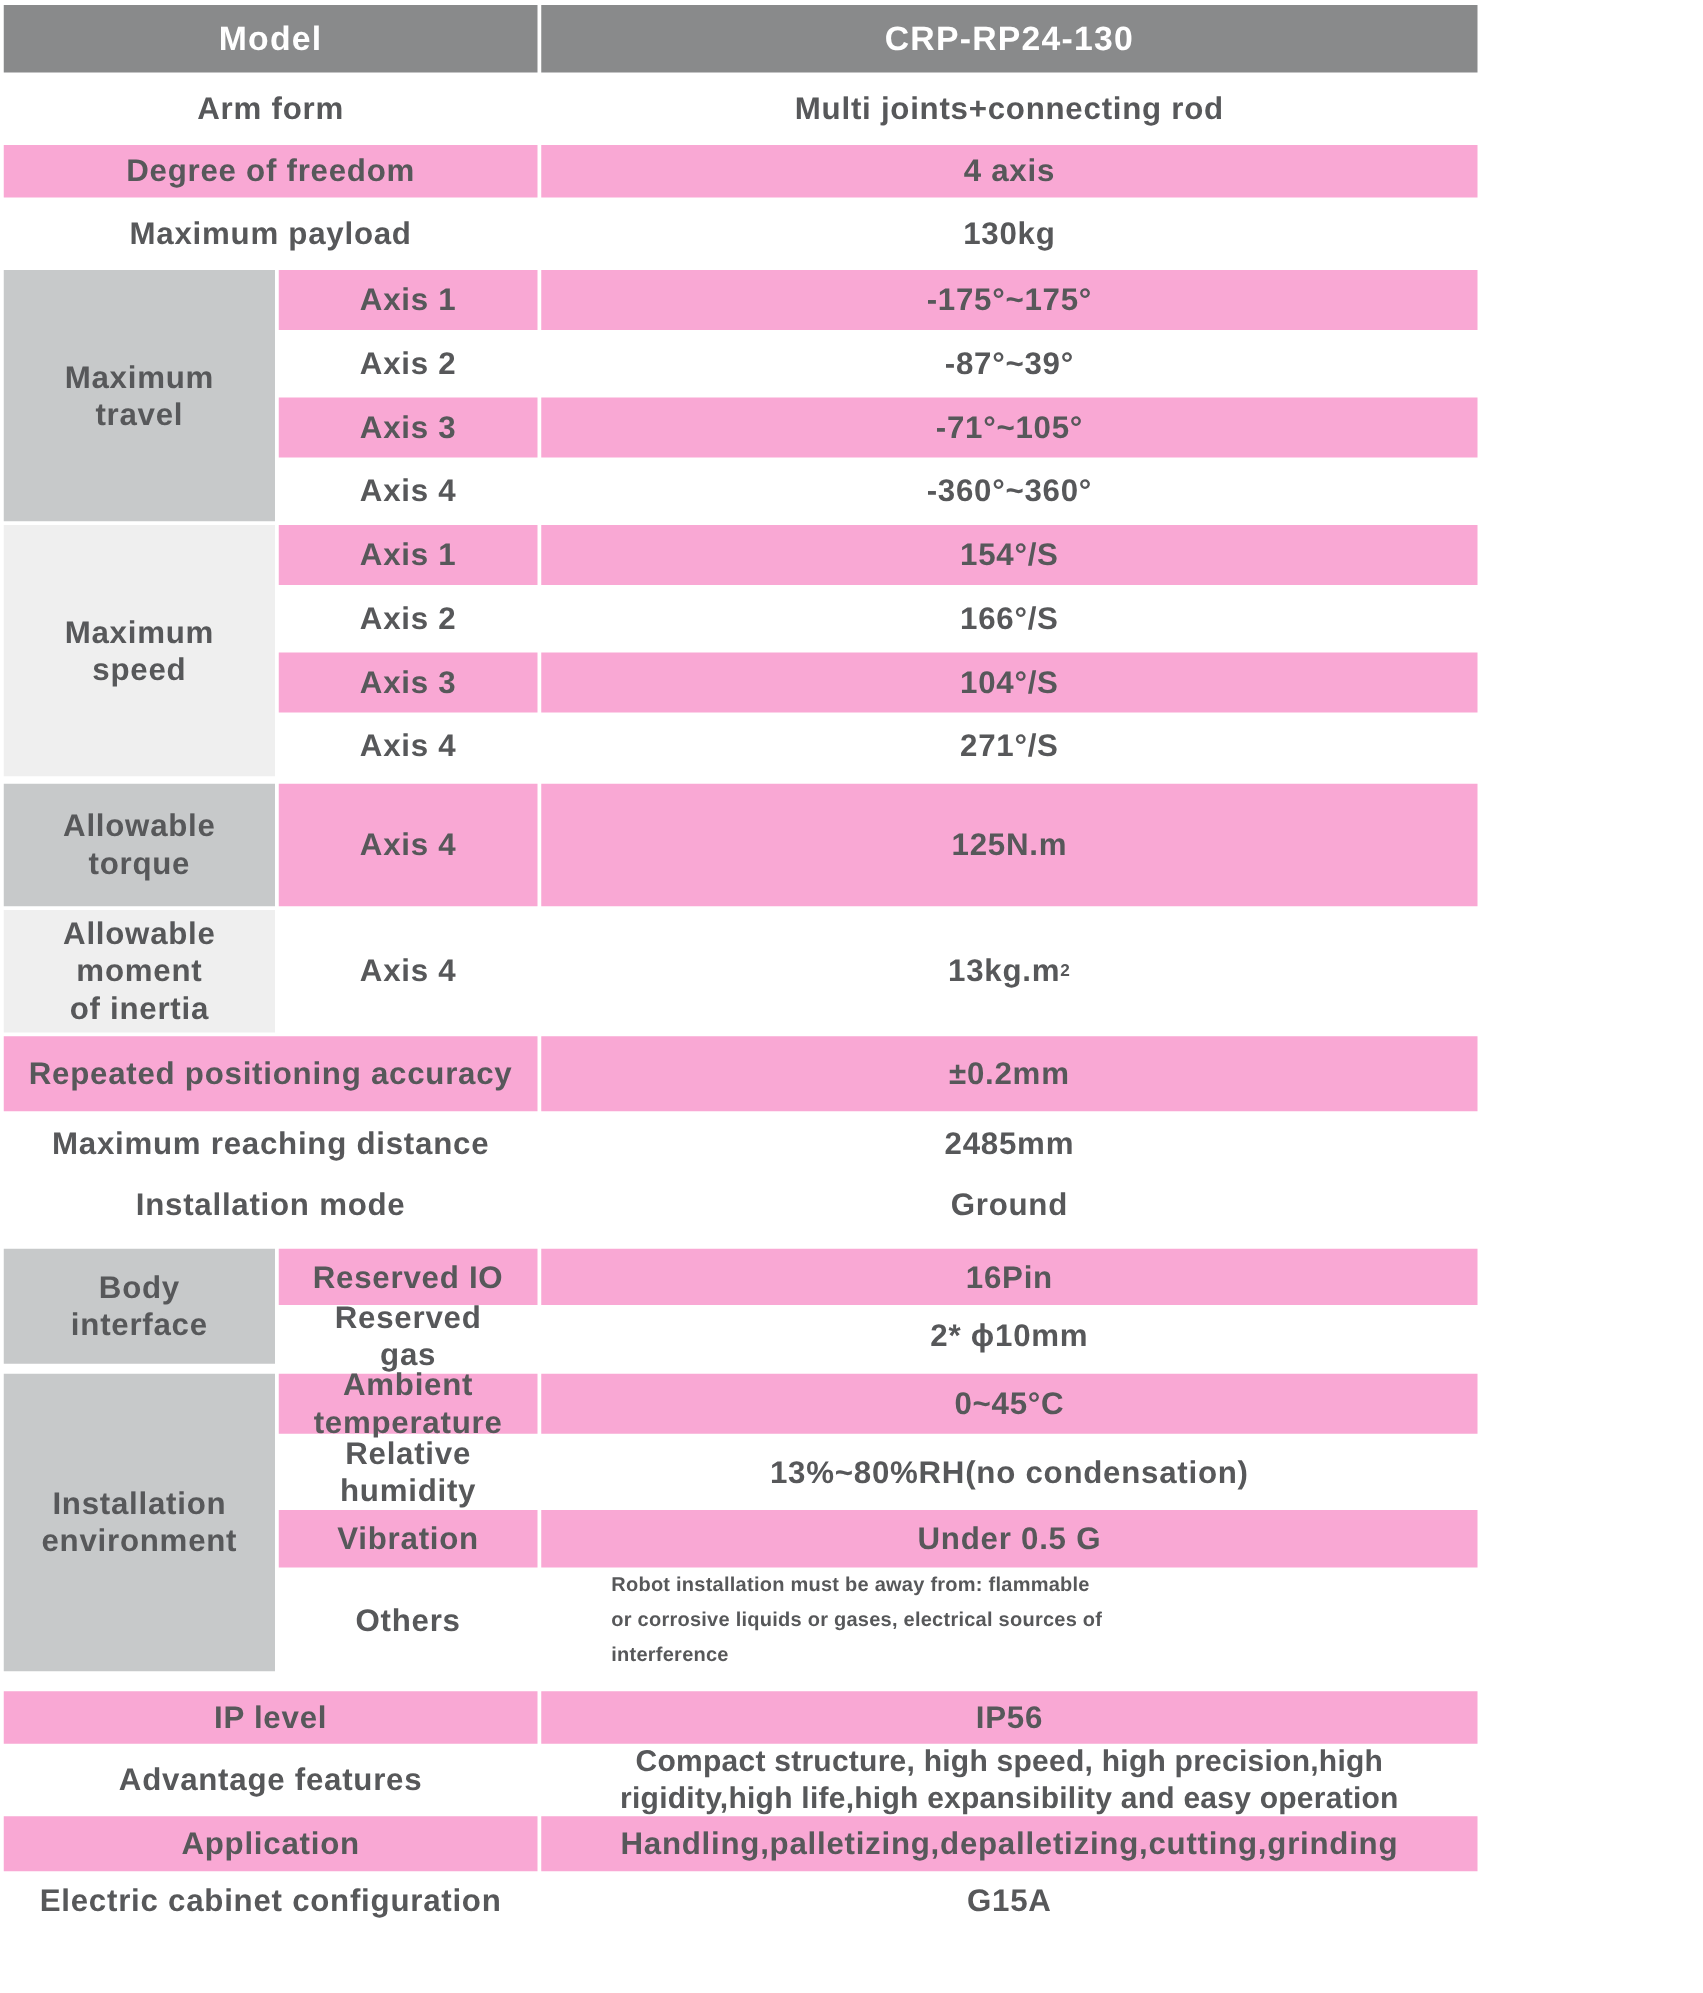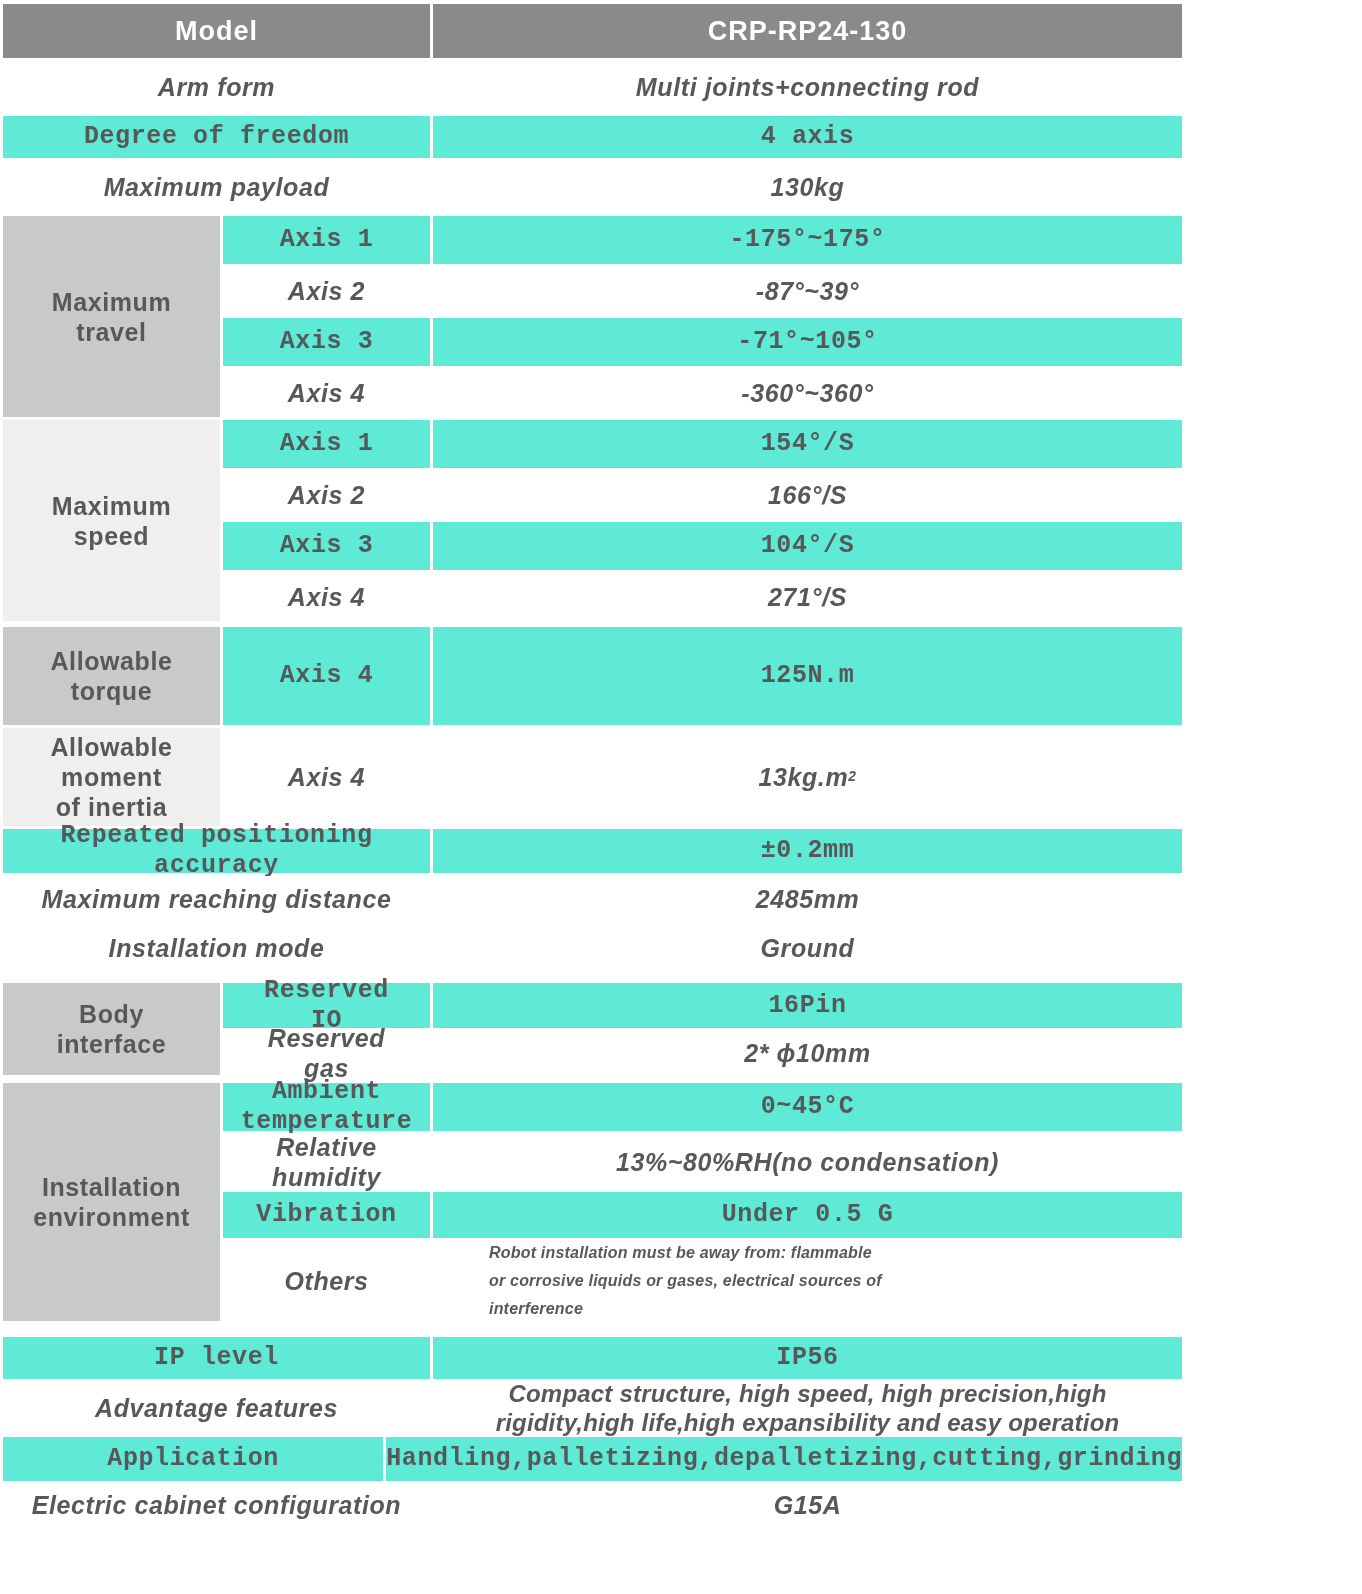--- a/index.html
+++ b/index.html
@@ -48,22 +48,22 @@
     gap: 3px;
   }
   .srow { display: flex; gap: 3px; }
   .slbl {
     width: 207px;
     padding: 0 24px;
     white-space: pre-line;
   }
   .sval { flex: 1 1 auto; }
   .bg-hdr { background: #898a8b; color: #ffffff; font-size: 27px; letter-spacing: 1px; }
-  .bg-g  { background: #5eead4; font-family: Liberation Mono, monospace; }
-  .bg-w  { background: #ffffff; font-style: italic; }
+  .bg-g  { background: #f9a8d4; }
+  .bg-w  { background: #ffffff; }
   .bg-dk { background: #c7c9ca; }
   .bg-lt { background: #efefef; }
   .pre {
     white-space: pre-line;
     font-size: 24px;
     letter-spacing: 0.2px;
     line-height: 29px;
   }
   .left-text {
     justify-content: flex-start;
@@ -170,21 +170,21 @@
       <div class="srow" style="height:98px">
         <div class="cell slbl bg-w">Axis 4</div>
         <div class="cell sval bg-w">
             <span>13kg.m</span>
             <sup>2</sup>
           </div>
       </div>
     </div>
   </div>
 
-  <div class="row" style="height:44px;margin-top:2px">
+  <div class="row" style="height:60px;margin-top:2px">
     <div class="cell lblW bg-g">Repeated positioning accuracy</div>
     <div class="cell valW bg-g">±0.2mm</div>
   </div>
 
   <div class="row" style="height:46px">
     <div class="cell lblW bg-w">Maximum reaching distance</div>
     <div class="cell valW bg-w">2485mm</div>
   </div>
 
 

